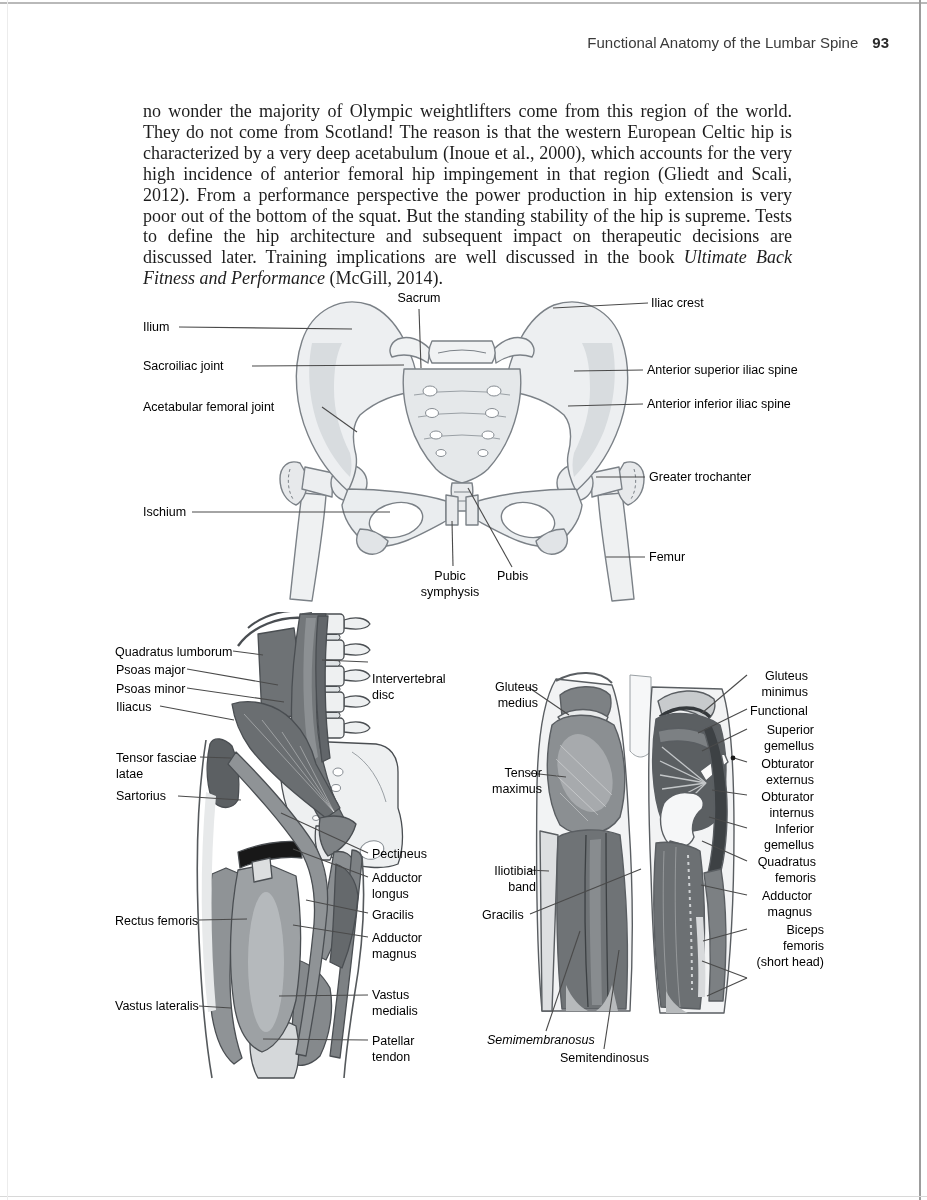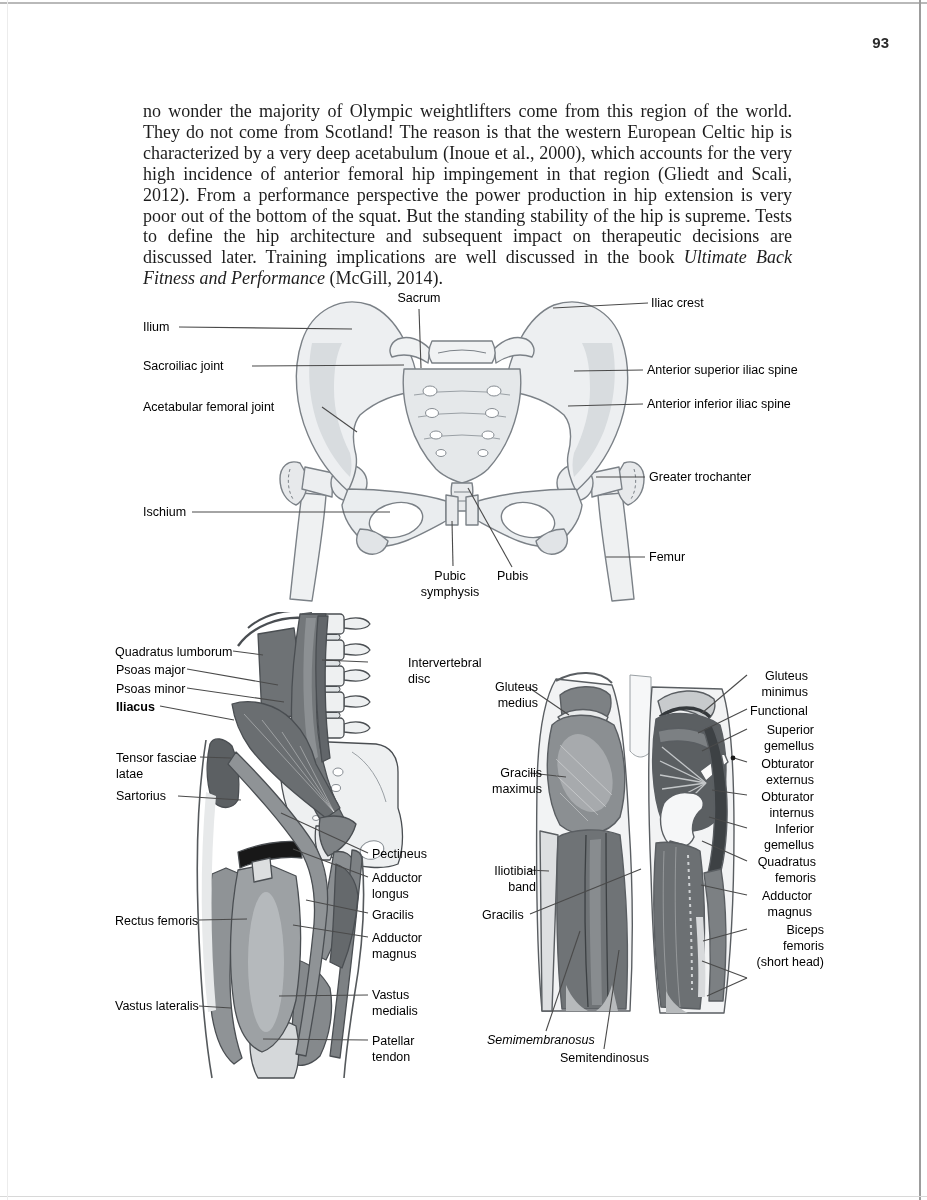--- a/index.html
+++ b/index.html
@@ -32,20 +32,21 @@
 </head>
 <body>
 
 <div class="page">
   <div class="edge-top"></div>
   <div class="edge-right"></div>
   <div class="edge-bottom"></div>
   <div class="edge-left"></div>
 
   <div class="header">
+    <span>Functional Anatomy of the Lumbar Spine</span>
     <span class="pagenum">93</span>
   </div>
 
   <p class="bodytext"><span>no wonder the majority of Olympic weightlifters come from this region of the world. They do not come from Scotland! The reason is that the western European Celtic hip is characterized by a very deep acetabulum (Inoue et al., 2000), which accounts for the very high incidence of anterior femoral hip impingement in that region (Gliedt and Scali, 2012). From a performance perspective the power production in hip extension is very poor out of the bottom of the squat. But the standing stability of the hip is supreme. Tests to define the hip architecture and subsequent impact on therapeutic decisions are discussed later. Training implications are well discussed in the book </span><em>Ultimate Back Fitness and Performance</em><span> (McGill, 2014).</span></p>
 
   <div class="fig" style="top:283px;height:330px;">
     <svg width="927" height="330" viewBox="0 0 927 330">
       <g fill="#edeff1" stroke="#7b8187" stroke-width="1.4" stroke-linejoin="round">
 
         <path d="M302,210 C298,240 294,278 290,316 L312,318 C318,280 324,240 326,212 Z" fill="#eff1f2"></path>
@@ -218,22 +219,22 @@
         <path d="M368,325 L293,313"></path>
         <path d="M199,308 L247,307"></path>
         <path d="M199,394 L231,396"></path>
         <path d="M368,383 L279,384"></path>
         <path d="M368,428 L263,427"></path>
       </g>
     </svg>
     <div class="label nowrap" style="left:115px;top:33px;">Quadratus lumborum</div>
     <div class="label nowrap" style="left:116px;top:51px;">Psoas major</div>
     <div class="label nowrap" style="left:116px;top:70px;">Psoas minor</div>
-    <div class="label nowrap" style="left:116px;top:88px;font-weight:bold;">Iliacus</div>
-    <div class="label" style="left:372px;top:44px;width:86px;margin-left:36px;">Intervertebral disc</div>
+    <div class="label nowrap" style="left:116px;top:88px;">Iliacus</div>
+    <div class="label" style="left:372px;top:60px;width:86px;">Intervertebral disc</div>
     <div class="label" style="left:116px;top:139px;width:88px;">Tensor fasciae latae</div>
     <div class="label nowrap" style="left:116px;top:177px;">Sartorius</div>
     <div class="label nowrap" style="left:372px;top:235px;">Pectineus</div>
     <div class="label" style="left:372px;top:259px;width:62px;">Adductor longus</div>
     <div class="label nowrap" style="left:372px;top:296px;">Gracilis</div>
     <div class="label" style="left:372px;top:319px;width:62px;">Adductor magnus</div>
     <div class="label nowrap" style="left:115px;top:302px;">Rectus femoris</div>
     <div class="label nowrap" style="left:115px;top:387px;">Vastus lateralis</div>
     <div class="label" style="left:372px;top:376px;width:58px;">Vastus medialis</div>
     <div class="label" style="left:372px;top:422px;width:58px;">Patellar tendon</div>
@@ -308,21 +309,21 @@
         <path d="M747,173 L709,162"></path>
         <path d="M747,206 L702,186"></path>
         <path d="M747,240 L701,230"></path>
         <path d="M747,274 L703,286"></path>
         <path d="M747,323 L702,306"></path>
         <path d="M747,323 L707,341"></path>
       </g>
       <circle cx="733" cy="103" r="2.4" fill="#1a1a1a"></circle>
     </svg>
     <div class="label" style="left:482px;top:25px;width:56px;">Gluteus medius</div>
-    <div class="label" style="left:482px;top:111px;width:60px;">Gracilis maximus</div>
+    <div class="label" style="left:482px;top:111px;width:60px;">Tensor maximus</div>
     <div class="label" style="left:482px;top:209px;width:54px;">Iliotibial band</div>
     <div class="label nowrap" style="left:482px;top:253px;">Gracilis</div>
     <div class="label nowrap" style="left:487px;top:378px;font-style:italic;">Semimembranosus</div>
     <div class="label nowrap" style="left:560px;top:396px;">Semitendinosus</div>
     <div class="label" style="left:750px;top:14px;width:58px;">Gluteus minimus</div>
     <div class="label nowrap" style="left:750px;top:49px;">Functional</div>
     <div class="label" style="left:750px;top:68px;width:64px;">Superior gemellus</div>
     <div class="label" style="left:750px;top:102px;width:64px;">Obturator externus</div>
     <div class="label" style="left:750px;top:135px;width:64px;">Obturator internus</div>
     <div class="label" style="left:750px;top:167px;width:64px;">Inferior gemellus</div>

